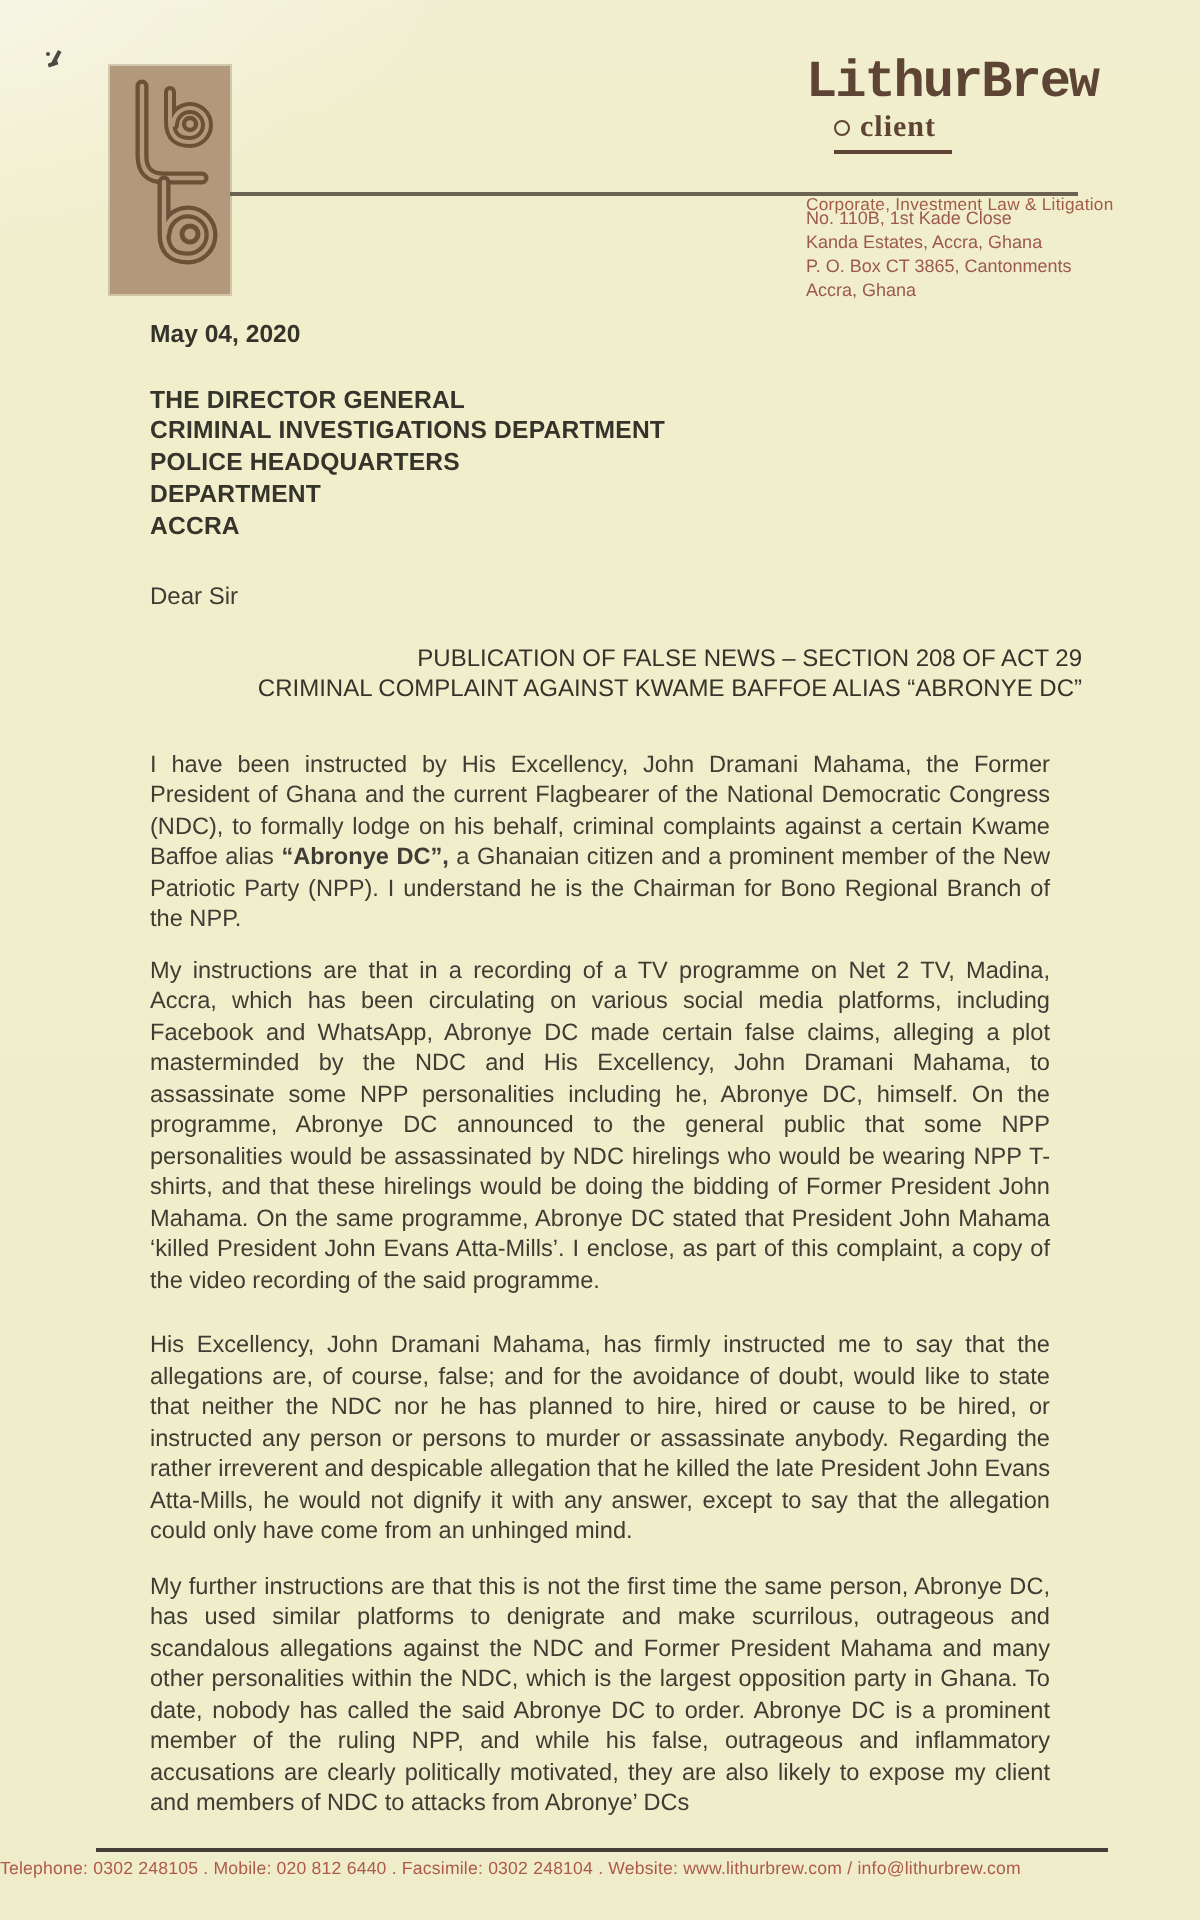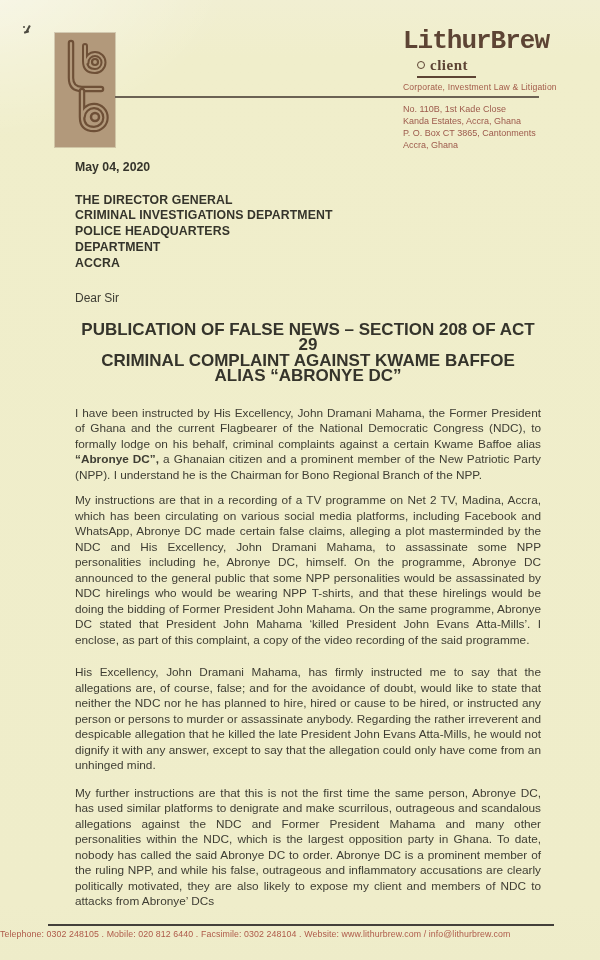--- a/index.html
+++ b/index.html
@@ -23,31 +23,31 @@
 
   .logo-box{position:absolute;left:55px;top:33px;width:60px;height:114px;box-shadow:0 0 0 1px rgba(110,80,55,.25);}
   .header-rule{position:absolute;left:115px;top:96px;width:424px;height:2px;background:#6b6254;}
 
   .lh-right{position:absolute;left:403px;top:27px;width:145px;}
   .brand{font-family:Liberation Mono, monospace;font-weight:bold;font-size:26px;line-height:28px;color:#5d4434;letter-spacing:-1px;}
   .brand-sub-row{display:inline-flex;align-items:center;gap:5px;margin-left:14px;margin-top:-3px;
     border-bottom:2.5px solid #5d4434;padding:0 8px 2px 0;}
   .company-bullet{width:6px;height:6px;border:1.6px solid #5d4434;border-radius:50%;display:inline-block;}
   .brand-sub{font-family:"Liberation Serif", serif;font-weight:bold;font-size:15px;color:#5d4434;letter-spacing:.5px;}
-  .tagline{margin-top:4px;font-size:8.6px;color:#a35b49;letter-spacing:.15px;white-space:nowrap;}
+  .tagline{margin-top:20px;font-size:8.6px;color:#a35b49;letter-spacing:.15px;white-space:nowrap;}
   .lh-address{position:absolute;left:403px;top:103px;font-size:9px;line-height:12px;color:#9d5a4c;}
 
   
   .letter{position:absolute;left:75px;top:160px;width:466px;color:#3e3d33;
     font-size:11.8px;line-height:15.5px;text-align:justify;}
   .date{font-weight:bold;font-size:12.3px;color:#35342b;margin:0 0 17px 0;}
   .recipient{font-weight:bold;font-size:12.3px;line-height:15.9px;color:#35342b;letter-spacing:.1px;margin:0 0 19px 0;}
   .salutation{margin:0 0 15px 0;font-size:12px;}
-  .subject{font-weight:bold;font-size:17px;line-height:15.6px;color:#35342b;margin:0 0 22px 0;text-align:center;}
-  .letter p{margin:0 0 10px 0;}
+  .subject{font-weight:normal;font-size:12px;line-height:15.6px;color:#35342b;margin:0 0 22px 0;text-align:right;}
+  .letter p{margin:0 16px 10px 0;}
   .letter p.p2{margin-bottom:17px;}
   .letter p.p3{margin-bottom:12px;}
   .letter .bold{font-weight:bold;}
 
   
   .footer-rule{position:absolute;left:48px;top:924px;width:506px;height:1.5px;background:#43403a;}
   .footer-text{position:absolute;left:0;right:0;top:929px;text-align:left;font-size:8.8px;color:#ae5a49;letter-spacing:.1px;}
 </style>
 </head>
 <body>

